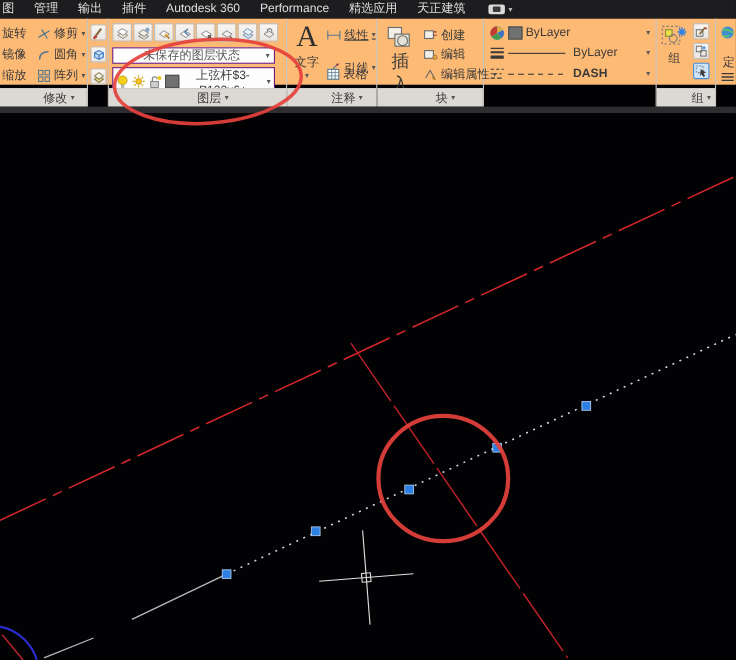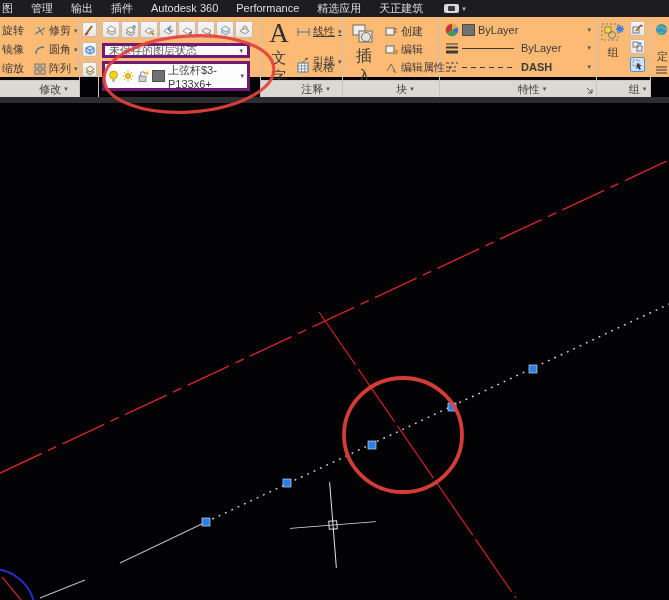--- a/index.html
+++ b/index.html
@@ -19,21 +19,21 @@
   .ribbon{position:absolute;top:17px;left:0;width:669px;height:60px;background:#fdba74;}
   .ribbon-bottom{position:absolute;top:97px;left:0;width:669px;height:6px;background:#2e2e30;}
   .panel{position:absolute;top:0;height:80px;border-right:1px solid #c6c3bf;box-sizing:border-box;}
   .plabel{position:absolute;left:0;right:0;bottom:0;height:16px;background:#dcd9d5;border-top:1px solid #cfccc8;
           display:flex;align-items:center;justify-content:center;font-size:11px;color:#3d3d3d;gap:3px;padding-left:28px;}
   .dd-arrow{font-size:7px;color:#555;}
   .r-item{display:flex;align-items:center;gap:3px;font-size:11px;color:#3a3a3a;position:absolute;white-space:nowrap;}
   .ic{display:inline-block;vertical-align:middle;}
   .btn{border:1px solid #c2bfba;background:linear-gradient(#f7f6f4,#e9e6e2);border-radius:2px;
        display:flex;align-items:center;justify-content:center;box-sizing:border-box;}
-  .whitebox{background:#fdfdfd;border:3px solid #701a75;display:flex;align-items:center;box-sizing:border-box;font-size:11px;color:#3a3a3a;}
+  .whitebox{background:#fdfdfd;border:1px solid #701a75;display:flex;align-items:center;box-sizing:border-box;font-size:11px;color:#3a3a3a;text-align:center;}
   .swatch{width:11px;height:10px;background:#717171;border:1px solid #4e4e4e;display:inline-block;}
   .bigA{font-size:27px;color:#2f2f2f;line-height:1;font-family:"Liberation Serif",serif;}
   .hl{background:#cde3f8 !important;border:1px solid #4a90d9 !important;}
   .linepreview{display:inline-block;height:1px;background:#3a3a3a;}
   .dashpreview{display:inline-block;height:1px;background:repeating-linear-gradient(90deg,#3a3a3a 0 5px,transparent 5px 9px);}
   
   #canvas{position:absolute;top:103px;left:0;width:669px;height:497px;background:#020205;overflow:hidden;cursor:none;}
   #anno{position:absolute;top:0;left:0;width:669px;height:600px;pointer-events:none;}
 </style>
 </head>
@@ -186,26 +186,30 @@
         </svg>
       <svg class="ic" width="12" height="13">
           <rect x="2" y="6" width="7" height="5.5" fill="#cfcfcf" stroke="#7c7c7c" stroke-width=".8"></rect>
           <path d="M3.5 6 V4 a2.2 2.2 0 0 1 4.4 0" fill="none" stroke="#7c7c7c"></path>
           <circle cx="10" cy="3" r="1.8" fill="#f2c71c"></circle>
         </svg>
       <span class="swatch"></span>
       <span style="flex:1;overflow:hidden;">上弦杆$3-P133x6+</span>
       <span class="dd-arrow">▾</span>
       </div>
+    <div class="plabel">
+      <span>图层</span>
+        <span class="dd-arrow">▾</span>
+      </div>
   </div>
 
   <div class="panel" style="left:261px;width:82px;">
     <div style="position:absolute;left:4px;top:3px;width:28px;text-align:center;">
       <div class="bigA">A</div>
-      <div style="font-size:15px;color:#3a3a3a;margin-top:2px;">文字</div>
+      <div style="font-size:11px;color:#3a3a3a;margin-top:2px;">文字</div>
       <div class="dd-arrow" style="margin-top:1px;">▾</div>
     </div>
     <div class="r-item" style="left:36px;top:7px;text-decoration:underline;">
       <svg class="ic" width="13" height="10">
           <path d="M1 1 V9 M12 1 V9 M1 5 H12" stroke="#55778f" fill="none" stroke-width="1"></path>
         </svg>
       <span>线性</span>
         <span class="dd-arrow">▾</span>
       </div>
     <div class="r-item" style="left:36px;top:37px;text-align:center;">
@@ -293,27 +297,20 @@
       <svg class="ic" width="14" height="12">
           <g stroke="#3a3a3a" stroke-width="1">
             <path d="M1 2 H13" stroke-dasharray="3 2"></path>
             <path d="M1 6 H13" stroke-dasharray="2 2"></path>
             <path d="M1 10 H13" stroke-dasharray="4 2"></path>
           </g>
         </svg>
       <span class="dashpreview" style="width:52px;"></span>
       <span style="flex:1;padding-left:4px;font-weight:bold;">DASH</span>
         <span class="dd-arrow">▾</span>
-      </div>
-    <div class="plabel">
-      <span>特性</span>
-        <span class="dd-arrow">▾</span>
-      <svg width="7" height="7" style="position:absolute;right:3px;bottom:3px;">
-          <path d="M1 1 L6 6 M6 2 V6 H2" stroke="#555" fill="none" stroke-width="1"></path>
-        </svg>
       </div>
   </div>
 
   <div class="panel" style="left:597px;width:54px;">
     <div style="position:absolute;left:3px;top:4px;width:26px;text-align:center;">
       <svg class="ic" width="24" height="24">
         <rect x="1" y="3" width="16" height="16" fill="none" stroke="#777" stroke-dasharray="2 2"></rect>
         <rect x="4" y="6" width="6" height="6" fill="#e9e04a" stroke="#8f8a3a"></rect>
         <circle cx="11" cy="14" r="3.5" fill="none" stroke="#777"></circle>
         <g stroke="#2f7fe3" stroke-width="1.4">

